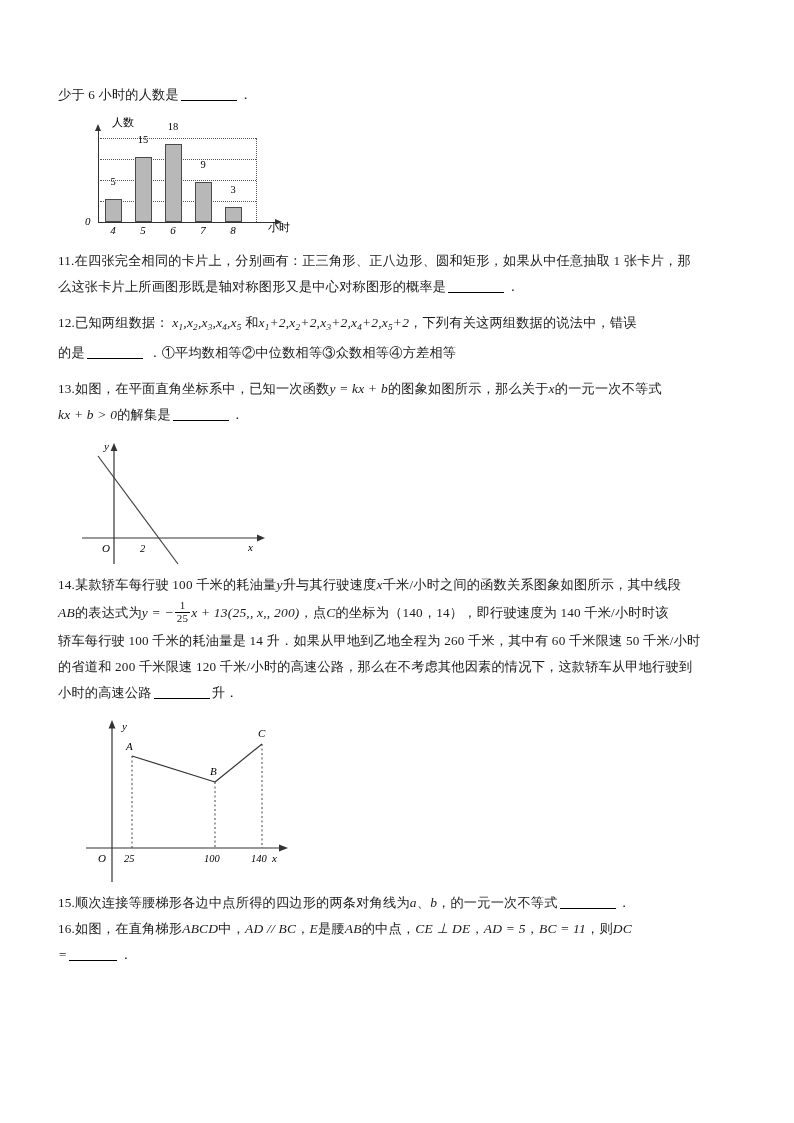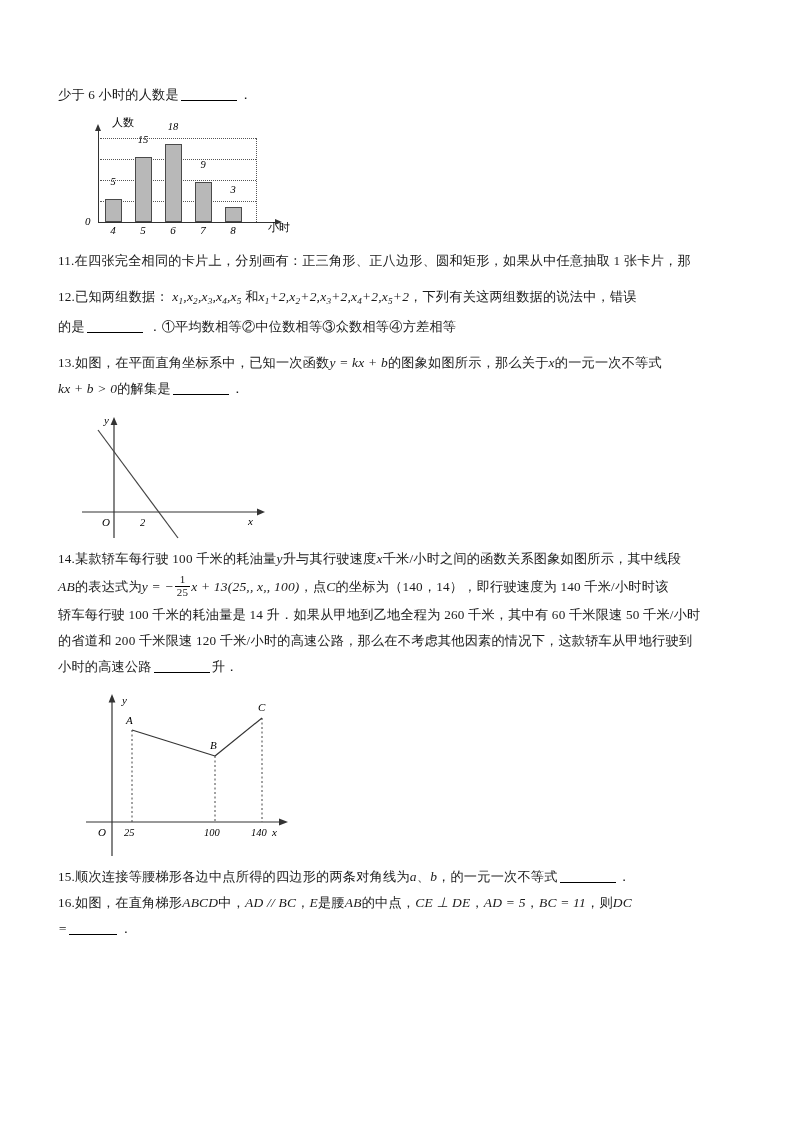--- a/index.html
+++ b/index.html
@@ -146,21 +146,20 @@
   .bar {
     position: absolute;
     background: #b8b8b8;
     border: 1px solid #4a4a4a;
     width: 15px;
     bottom: 12px;
   }
   .bar-val {
     position: absolute;
     font-size: 10.5px;
-    font-style: italic;
     font-family: "Liberation Serif", serif;
     text-align: center;
     width: 16px;
   }
   .bar-tick {
     position: absolute;
     font-size: 11px;
     font-style: italic;
     font-family: "Liberation Serif", serif;
     top: 108px;
@@ -238,20 +237,23 @@
       <div class="bar-tick" style="left:119px;">7</div>
       <div class="bar-tick" style="left:149px;">8</div>
     </div>
 
     <div class="spacer-14"></div>
 
     <div class="q-block">
       <div class="qline">
         <span>11.</span><span>在四张完全相同的卡片上，分别画有：正三角形、正八边形、圆和矩形，如果从中任意抽取 1 张卡片，那</span>
       </div>
+      <div class="qline">
+        <span>么这张卡片上所画图形既是轴对称图形又是中心对称图形的概率是</span><span class="blank"></span><span>．</span>
+      </div>
     </div>
 
     <div class="spacer-10"></div>
 
     <div class="q-block">
       <div class="qline">
         <span>12.</span><span>已知两组数据：</span>
         <span class="mathit">x<sub>1</sub>,x<sub>2</sub>,x<sub>3</sub>,x<sub>4</sub>,x<sub>5</sub></span>
         <span>和</span><span class="mathit">x<sub>1</sub>+2,x<sub>2</sub>+2,x<sub>3</sub>+2,x<sub>4</sub>+2,x<sub>5</sub>+2</span><span>，下列有关这两组数据的说法中，错误</span>
       </div>
@@ -288,21 +290,21 @@
       </div>
     </div>
 
     <div class="spacer-6"></div>
 
     <div class="q-block">
       <div class="qline">
         <span>14.</span><span>某款轿车每行驶 100 千米的耗油量</span><span class="mathit">y</span><span>升与其行驶速度</span><span class="mathit">x</span><span>千米/小时之间的函数关系图象如图所示，其中线段</span>
       </div>
       <div class="qline" style="line-height:30px;">
-        <span class="mathit">AB</span><span>的表达式为</span><span class="mathit">y = −</span><span class="frac"><span class="num">1</span><span class="den">25</span></span><span class="mathit">x + 13(25,, x,, 100)</span><span>，点</span><span class="mathit">C</span><span>的坐标为（140，14），即行驶速度为 140 千米/小时时该</span>
+        <span class="mathit">AB</span><span>的表达式为</span><span class="mathit">y = −</span><span class="frac"><span class="num">1</span><span class="den">25</span></span><span class="mathit">x + 13(25,, x,, 200)</span><span>，点</span><span class="mathit">C</span><span>的坐标为（140，14），即行驶速度为 140 千米/小时时该</span>
       </div>
       <div class="qline">
         <span>轿车每行驶 100 千米的耗油量是 14 升．如果从甲地到乙地全程为 260 千米，其中有 60 千米限速 50 千米/小时</span>
       </div>
       <div class="qline">
         <span>的省道和 200 千米限速 120 千米/小时的高速公路，那么在不考虑其他因素的情况下，这款轿车从甲地行驶到</span>
       </div>
       <div class="qline">
         <span>小时的高速公路</span><span class="blank"></span><span>升．</span>
       </div>

